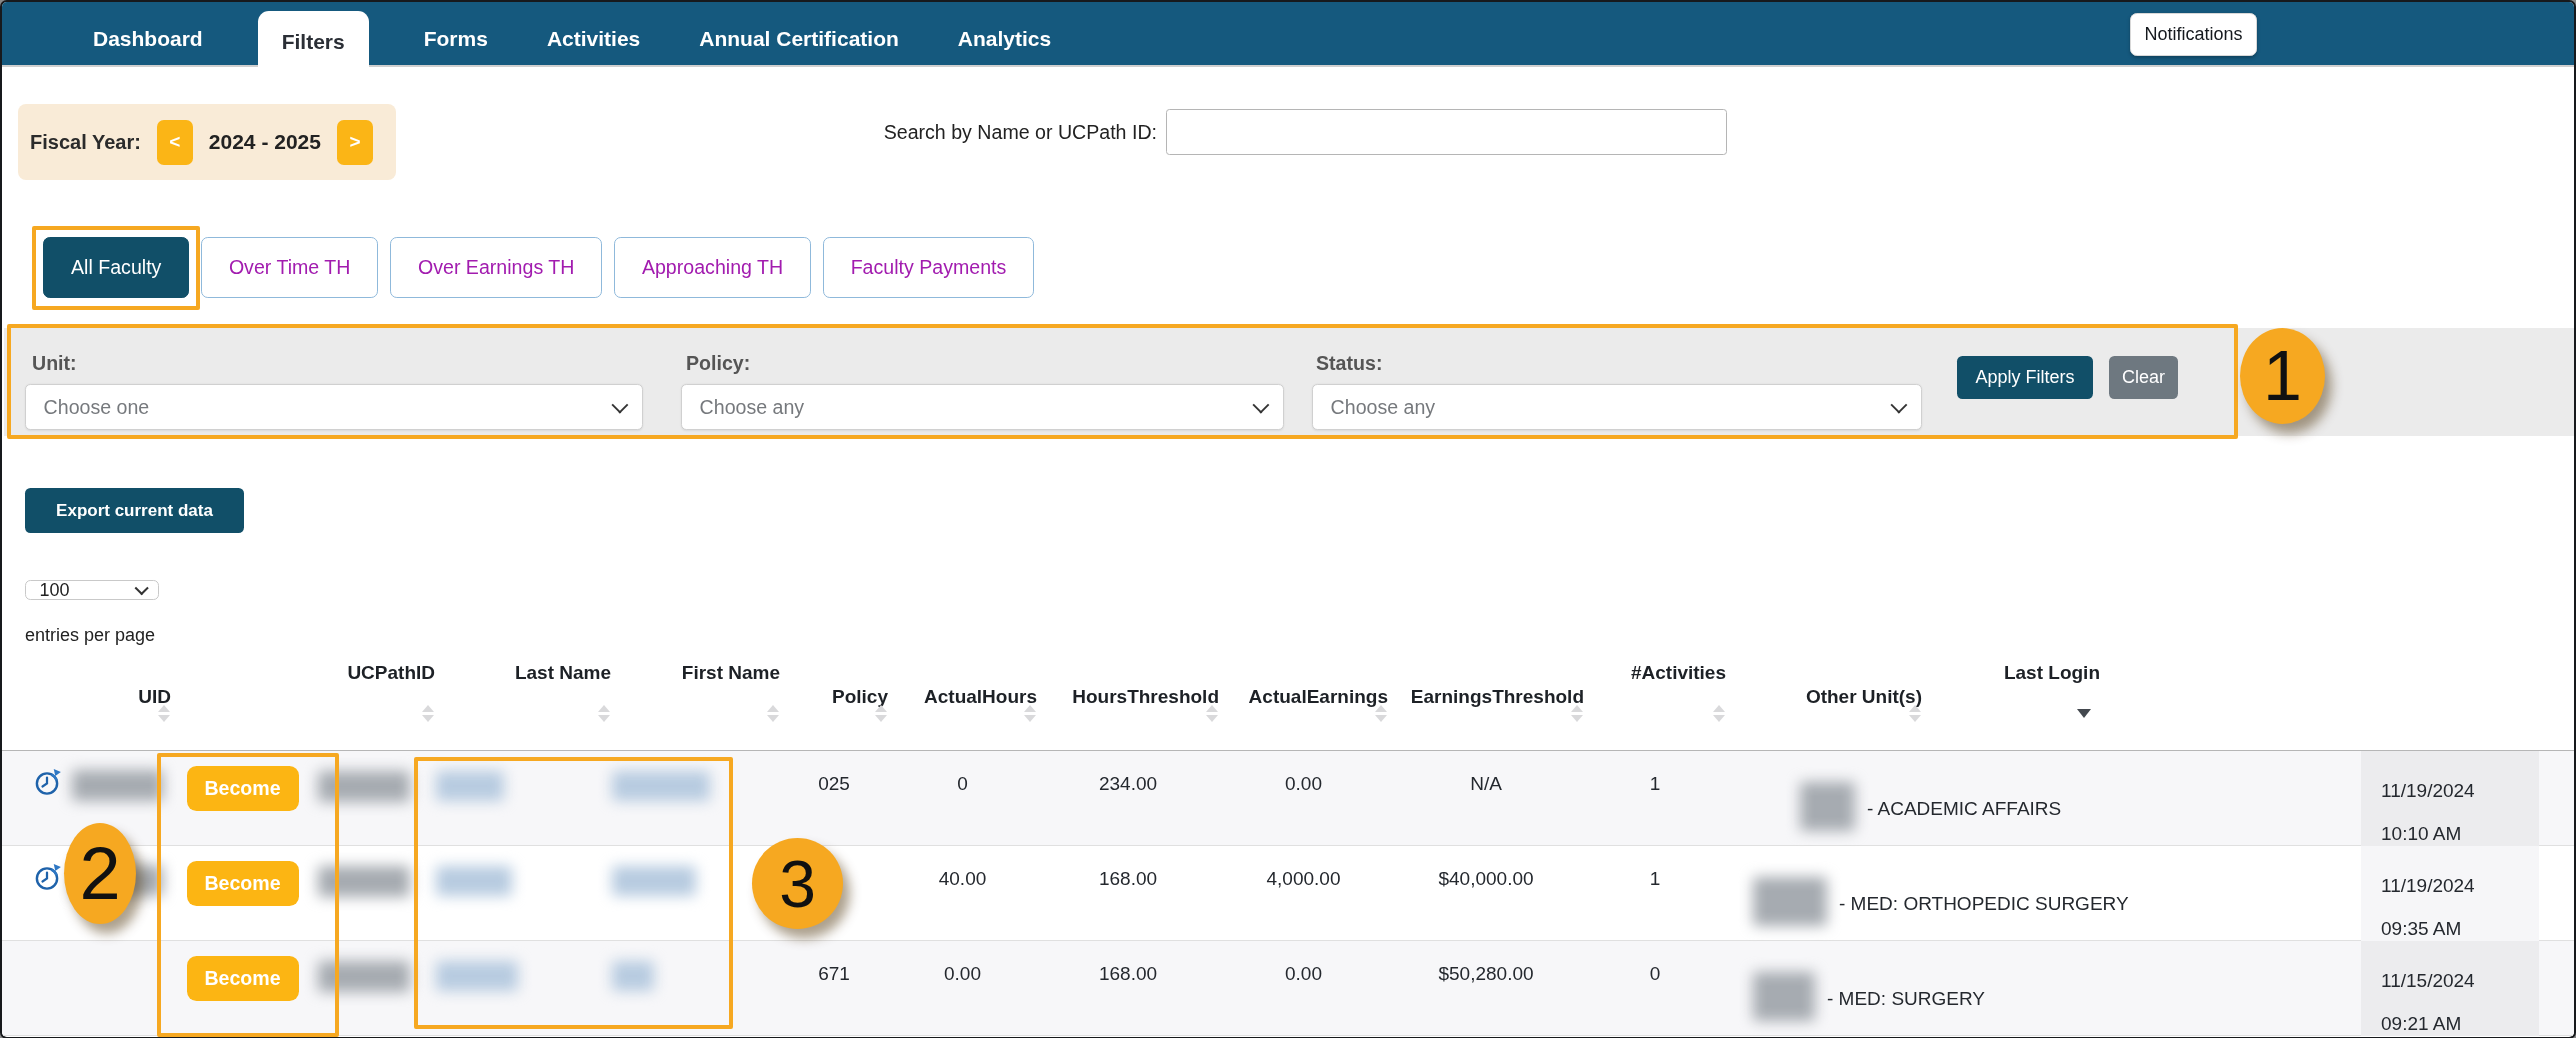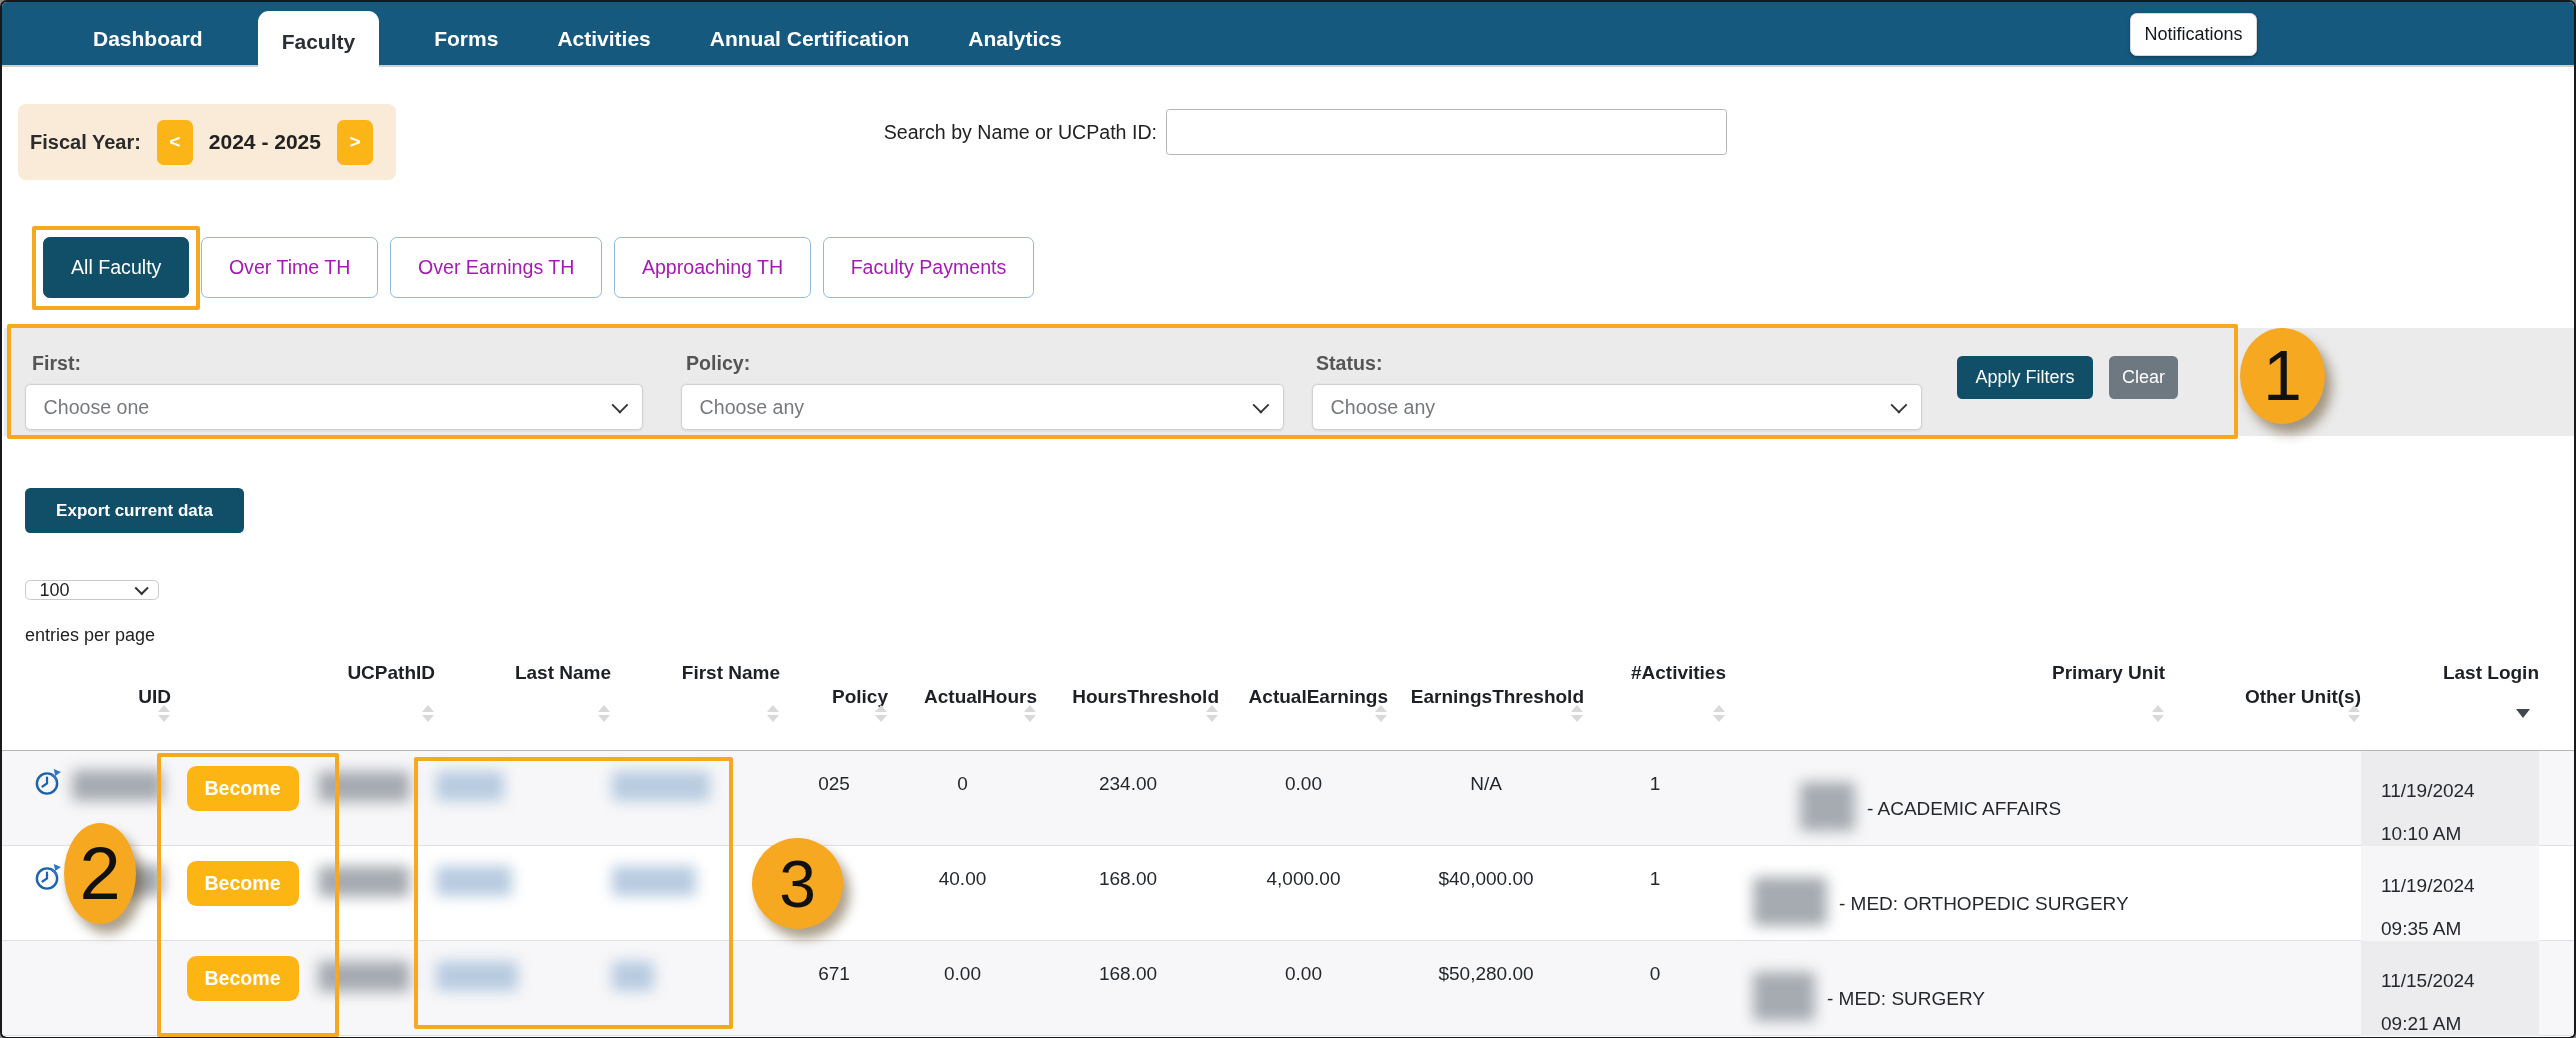--- a/index.html
+++ b/index.html
@@ -132,21 +132,21 @@
   #callout-3{ left:750px; top:836px; width:91px; height:91px; font-size:66px; }
 </style>
 </head>
 <body>
 
 <div id="screen">
 
   <div class="navbar">
     <div class="nav-items">
         <div class="nav-item">Dashboard</div>
-        <div class="nav-tab-active">Faculty</div>
+        <div class="nav-tab-active">Filters</div>
         <div class="nav-item">Forms</div>
         <div class="nav-item">Activities</div>
         <div class="nav-item">Annual Certification</div>
         <div class="nav-item">Analytics</div>
       </div>
     <div class="notif-btn">Notifications</div>
   </div>
   <div class="nav-divider"></div>
 
   <div class="fiscal-bar">
@@ -161,21 +161,21 @@
 
   <div class="ftabs">
       <div class="ftab ftab-active">All Faculty</div>
       <div class="ftab">Over Time TH</div>
       <div class="ftab">Over Earnings TH</div>
       <div class="ftab">Approaching TH</div>
       <div class="ftab">Faculty Payments</div>
     </div>
 
   <div class="filter-strip"></div>
-  <span class="flt-label" style="left:30px; top:350px;">First:</span>
+  <span class="flt-label" style="left:30px; top:350px;">Unit:</span>
   <div class="flt-select" style="left:23px; top:382px; width:618px;">
     <span>Choose one</span>
     <span class="chev"></span>
   </div>
   <span class="flt-label" style="left:684px; top:350px;">Policy:</span>
   <div class="flt-select" style="left:679px; top:382px; width:603px;">
     <span>Choose any</span>
     <span class="chev"></span>
   </div>
   <span class="flt-label" style="left:1314px; top:350px;">Status:</span>
@@ -260,27 +260,20 @@
           <div>Earnings</div>
           <div>Threshold</div>
           <span class="sort-both">
             <i class="tri-up"></i>
             <i class="tri-down"></i>
           </span>
         </div>
         <div class="th a-left col-activities">
           <div>#</div>
           <div>Activities</div>
-          <span class="sort-both">
-            <i class="tri-up"></i>
-            <i class="tri-down"></i>
-          </span>
-        </div>
-        <div class="th a-left col-primary_unit">
-          <div>Primary Unit</div>
           <span class="sort-both">
             <i class="tri-up"></i>
             <i class="tri-down"></i>
           </span>
         </div>
         <div class="th a-center col-other_units">
           <div>Other Unit(s)</div>
           <span class="sort-both">
             <i class="tri-up"></i>
             <i class="tri-down"></i>

